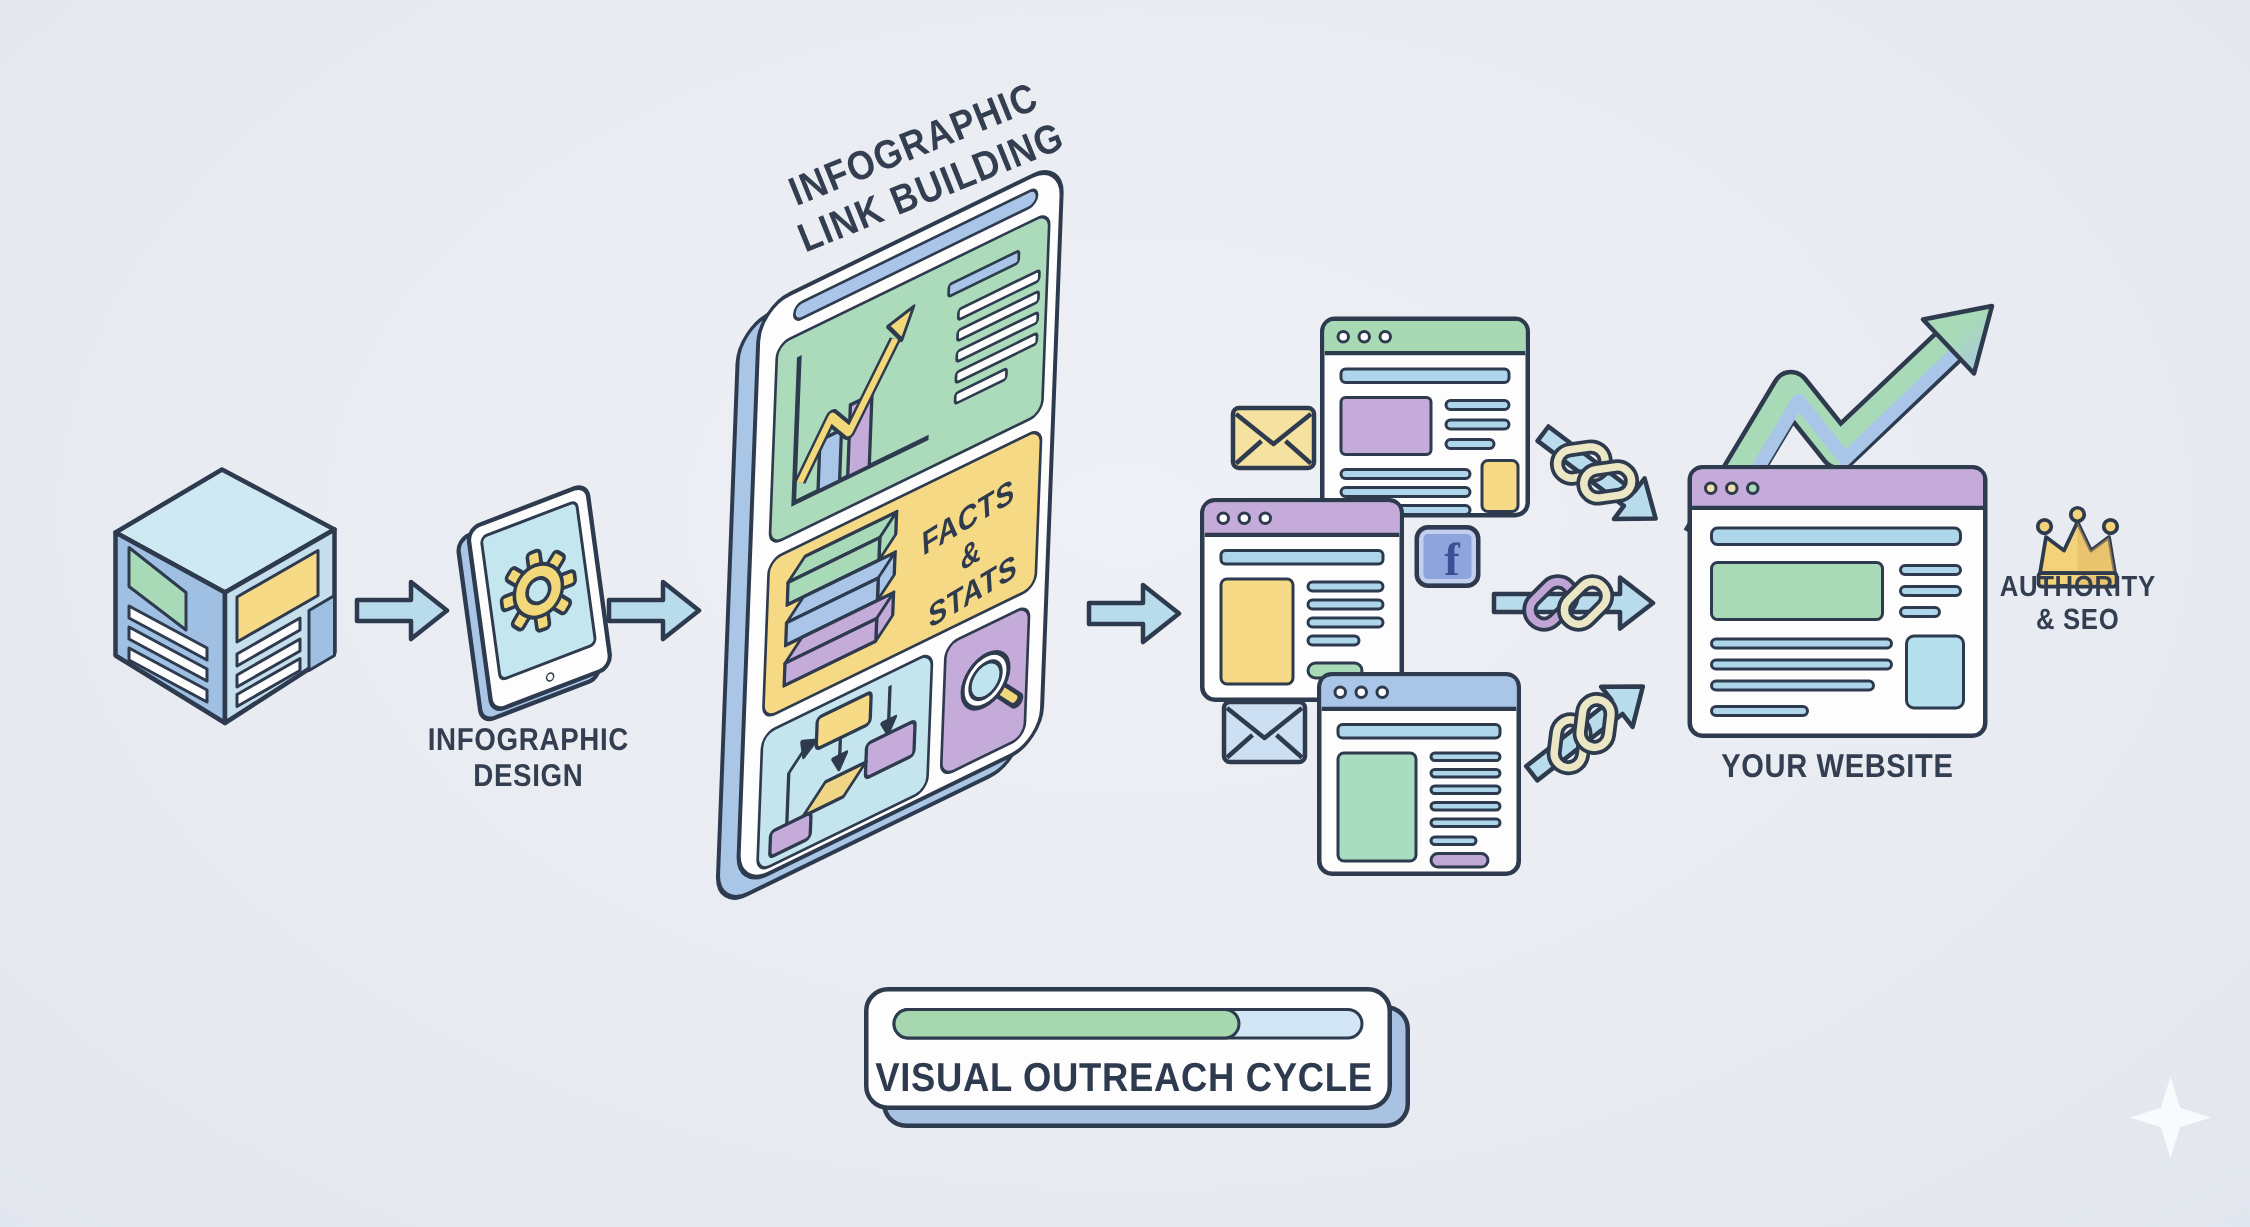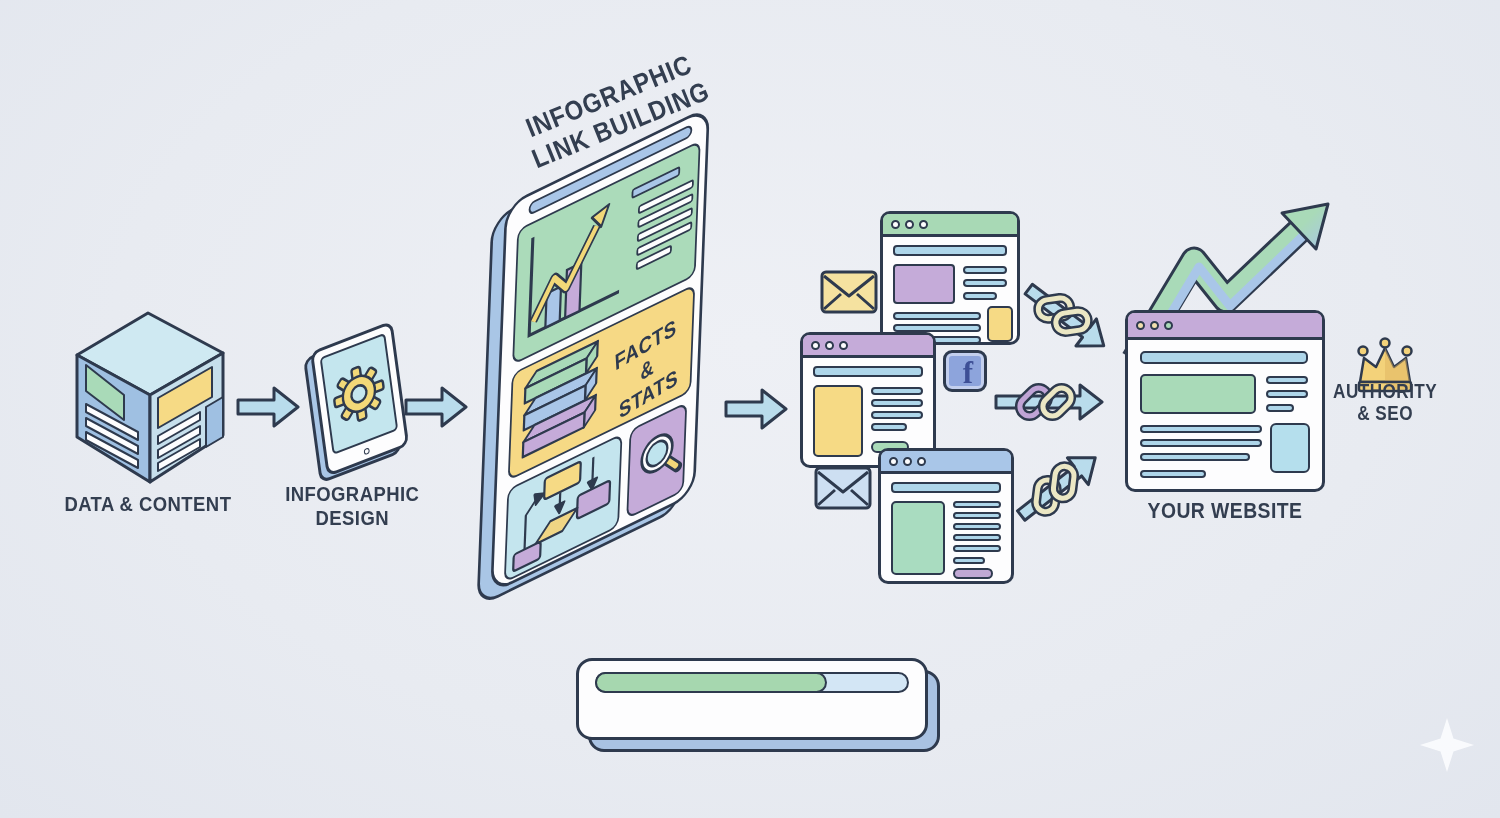--- a/index.html
+++ b/index.html
@@ -59,23 +59,20 @@
       <polygon points="26,104 78,132 78,140 26,112" fill="#fdfdfe"></polygon>
       <polygon points="26,118 78,146 78,154 26,126" fill="#fdfdfe"></polygon>
       <polygon points="26,132 78,160 78,168 26,140" fill="#fdfdfe"></polygon>
       <polygon points="98,98 152,67 152,97 98,128" fill="#f6da85"></polygon>
       <polygon points="98,136 140,112 140,120 98,144" fill="#fdfdfe"></polygon>
       <polygon points="98,150 140,126 140,134 98,158" fill="#fdfdfe"></polygon>
       <polygon points="98,163 140,139 140,147 98,171" fill="#fdfdfe"></polygon>
       <polygon points="146,107 163,97 163,137 146,147" fill="#9fc0e2"></polygon>
     </g>
   </svg>
-  <div class="label" style="left:38px;top:492px;width:220px;font-size:21px">
-    <span class="cond">DATA &amp; CONTENT</span>
-  </div>
 
   <svg class="abs" style="left:236px;top:384px" width="64" height="46" viewBox="0 0 64 46">
     <polygon points="2,16 38,16 38,4 62,23 38,42 38,30 2,30" fill="#b9dcec" stroke="#2e3a4e" stroke-width="3" stroke-linejoin="round"></polygon>
   </svg>
 
   <div class="small-tablet-side"></div>
   <div class="small-tablet">
     <div style="position:absolute;left:6px;top:6px;right:6px;bottom:16px;background:#c4e6ee;border:2.5px solid #2e3a4e;border-radius:5px;box-sizing:border-box;">
       <svg style="position:absolute;left:50%;top:50%;transform:translate(-50%,-50%)" width="56" height="56" viewBox="-28 -28 56 56">
         <g fill="#f2d878" stroke="#2e3a4e" stroke-width="2.5">
@@ -345,17 +342,25 @@
   <div class="label" style="left:1326px;top:380px;width:114px;font-size:19.5px">
     <span class="cond"><span>AUTHORITY</span><br>
     <span>&amp; SEO</span></span>
   </div>
 
   <div class="outreach-shadow" style="left:588px;top:670px;width:352px;height:82px"></div>
   <div class="outreach-main" style="left:576px;top:658px;width:352px;height:82px">
     <div class="track">
       <div class="track-fill" style="width: 75%;"></div>
     </div>
+    <div class="caption">
+      <span class="txt">VISUAL OUTREACH CYCLE</span>
+      <svg width="38" height="38" viewBox="0 0 38 38">
+        <path d="M11,11 A13,13 0 1 0 21.5,6.3" fill="none" stroke="#2e3a4e" stroke-width="11" stroke-linecap="butt"></path>
+        <path d="M11,11 A13,13 0 1 0 21.5,6.3" fill="none" stroke="#bdd7ec" stroke-width="6" stroke-linecap="butt"></path>
+        <polygon points="14,0 16,15 1,11" fill="#bdd7ec" stroke="#2e3a4e" stroke-width="2.5" stroke-linejoin="round"></polygon>
+      </svg>
+    </div>
   </div>
 
   <div class="sparkle" style="left:1420px;top:718px;width:54px;height:54px"></div>
 
 </div>
 
 </body></html>

